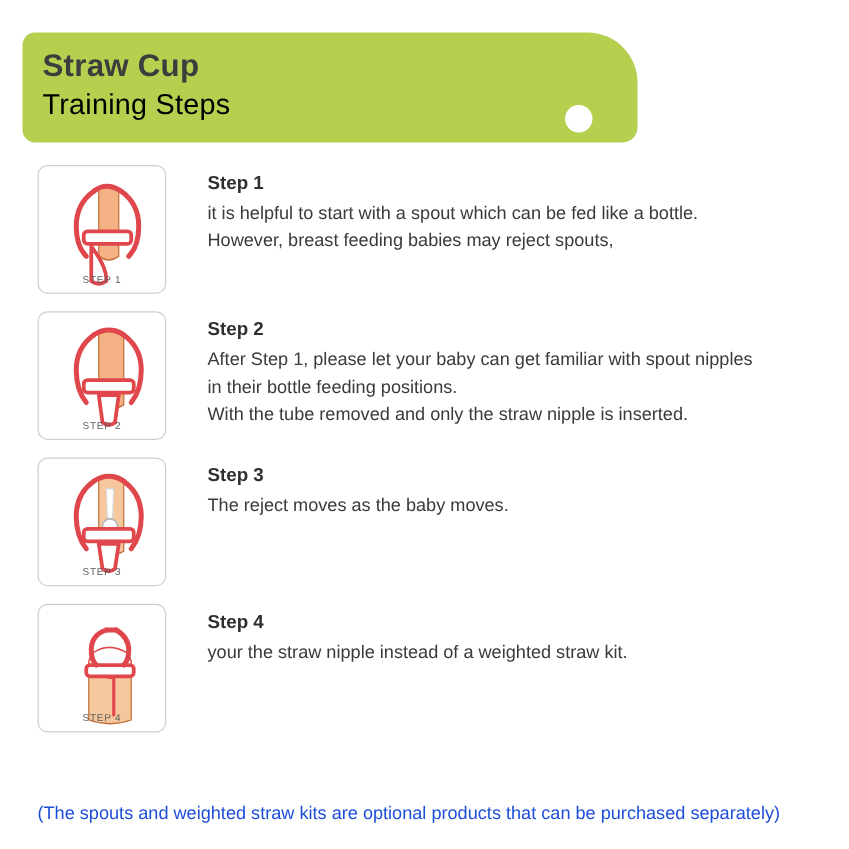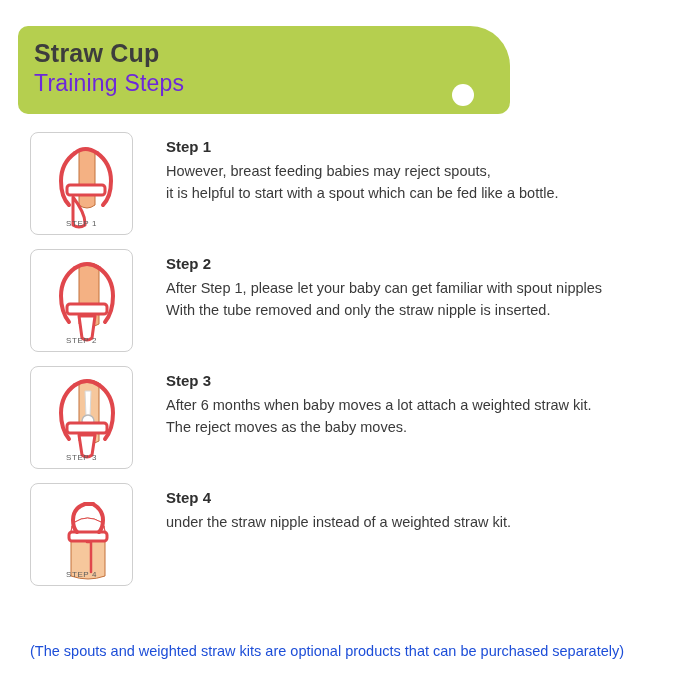--- a/index.html
+++ b/index.html
@@ -38,21 +38,21 @@
   .banner-title {
     font-size: 25px;
     font-weight: bold;
     color: #3d3d3d;
     line-height: 30px;
     letter-spacing: 0.2px;
   }
   .banner-subtitle {
     font-size: 23px;
     font-weight: normal;
-    color: #6d28d9;
+    color: #000000;
     line-height: 30px;
     letter-spacing: 0.2px;
   }
   .banner-dot {
     position: absolute;
     right: 36px;
     top: 58px;
     width: 22px;
     height: 22px;
     border-radius: 50%;
@@ -150,42 +150,43 @@
             <path d="M30 12 q-14 10 -14 28 q0 16 8 24" fill="none" stroke="#e0474c" stroke-width="4" stroke-linecap="round"></path>
             <path d="M52 12 q14 10 14 28 q0 16 -8 24" fill="none" stroke="#e0474c" stroke-width="4" stroke-linecap="round"></path>
             <rect x="22" y="44" width="38" height="10" rx="3" fill="#ffffff" stroke="#e0474c" stroke-width="3"></rect>
             <path d="M28 56 q12 16 12 26 l0 2 q-6 4 -12 0 l0 -2 q0 -12 0 -26 z" fill="#ffffff" stroke="#e0474c" stroke-width="3" stroke-linejoin="round"></path>
           </g>
         </svg>
         <div class="thumb-label">STEP 1</div>
       </div>
       <div class="step-text">
         <div class="step-title">Step 1</div>
+        <div class="step-line">it is helpful to start with a spout which can be fed like a bottle.</div>
         <div class="step-line">However, breast feeding babies may reject spouts,</div>
-        <div class="step-line">it is helpful to start with a spout which can be fed like a bottle.</div>
       </div>
     </div>
 
     <div class="step-row">
       <div class="thumb">
         <svg width="101" height="101" viewBox="0 0 101 101">
           <g transform="translate(14,8)">
             <path d="M34 8 q10 -6 20 0 l0 58 q-10 6 -20 0 z" fill="#f4b183" stroke="#c2703b" stroke-width="1"></path>
             <path d="M30 10 q12 -8 24 0" fill="none" stroke="#e0474c" stroke-width="4" stroke-linecap="round"></path>
             <path d="M30 10 q-14 10 -14 28 q0 16 8 26" fill="none" stroke="#e0474c" stroke-width="4" stroke-linecap="round"></path>
             <path d="M54 10 q14 10 14 28 q0 16 -8 26" fill="none" stroke="#e0474c" stroke-width="4" stroke-linecap="round"></path>
             <rect x="22" y="46" width="40" height="10" rx="3" fill="#ffffff" stroke="#e0474c" stroke-width="3"></rect>
             <path d="M34 58 l16 0 l-3 22 q-5 4 -10 0 z" fill="#ffffff" stroke="#e0474c" stroke-width="3" stroke-linejoin="round"></path>
           </g>
         </svg>
         <div class="thumb-label">STEP 2</div>
       </div>
       <div class="step-text">
         <div class="step-title">Step 2</div>
         <div class="step-line">After Step 1, please let your baby can get familiar with spout nipples</div>
+        <div class="step-line">in their bottle feeding positions.</div>
         <div class="step-line">With the tube removed and only the straw nipple is inserted.</div>
       </div>
     </div>
 
     <div class="step-row">
       <div class="thumb">
         <svg width="101" height="101" viewBox="0 0 101 101">
           <g transform="translate(14,8)">
             <path d="M34 8 q10 -6 20 0 l0 58 q-10 6 -20 0 z" fill="#f6c79c" stroke="#c2703b" stroke-width="1"></path>
             <path d="M40 16 l6 0 l-1 26 l-4 0 z" fill="#ffffff" stroke="#d8d8d8" stroke-width="1"></path>
@@ -194,21 +195,20 @@
             <path d="M30 10 q-14 10 -14 28 q0 16 8 26" fill="none" stroke="#e0474c" stroke-width="4" stroke-linecap="round"></path>
             <path d="M54 10 q14 10 14 28 q0 16 -8 26" fill="none" stroke="#e0474c" stroke-width="4" stroke-linecap="round"></path>
             <rect x="22" y="48" width="40" height="10" rx="3" fill="#ffffff" stroke="#e0474c" stroke-width="3"></rect>
             <path d="M34 60 l16 0 l-3 20 q-5 4 -10 0 z" fill="#ffffff" stroke="#e0474c" stroke-width="3" stroke-linejoin="round"></path>
           </g>
         </svg>
         <div class="thumb-label">STEP 3</div>
       </div>
       <div class="step-text">
         <div class="step-title">Step 3</div>
-        <div class="step-line">After 6 months when baby moves a lot attach a weighted straw kit.</div>
         <div class="step-line">The reject moves as the baby moves.</div>
       </div>
     </div>
 
     <div class="step-row">
       <div class="thumb">
         <svg width="101" height="101" viewBox="0 0 101 101">
           <g transform="translate(14,4)">
             <path d="M30 34 q12 -8 26 0 q4 3 4 10 l0 44 q-17 6 -34 0 l0 -44 q0 -7 4 -10 z" fill="#f6c79c" stroke="#c2703b" stroke-width="1"></path>
             <path d="M30 34 q12 -8 26 0 q4 3 4 10 l0 6 q-17 6 -34 0 l0 -6 q0 -7 4 -10 z" fill="#ffffff" stroke="#e0474c" stroke-width="1"></path>
@@ -216,21 +216,21 @@
             <path d="M40 16 q-12 4 -12 16 q0 8 4 12" fill="none" stroke="#e0474c" stroke-width="4" stroke-linecap="round"></path>
             <path d="M40 16 l8 0" fill="none" stroke="#e0474c" stroke-width="4" stroke-linecap="round"></path>
             <path d="M48 16 q10 6 10 16 q0 8 -4 12" fill="none" stroke="#e0474c" stroke-width="4" stroke-linecap="round"></path>
             <path d="M42 54 l4 0 l0 30" fill="none" stroke="#e0474c" stroke-width="2.5" stroke-linecap="round"></path>
           </g>
         </svg>
         <div class="thumb-label">STEP 4</div>
       </div>
       <div class="step-text">
         <div class="step-title">Step 4</div>
-        <div class="step-line">under the straw nipple instead of a weighted straw kit.</div>
+        <div class="step-line">your the straw nipple instead of a weighted straw kit.</div>
       </div>
     </div>
 
   </div>
 
   <div class="footnote">(The spouts and weighted straw kits are optional products that can be purchased separately)</div>
 
 </div>
 
 </body></html>

